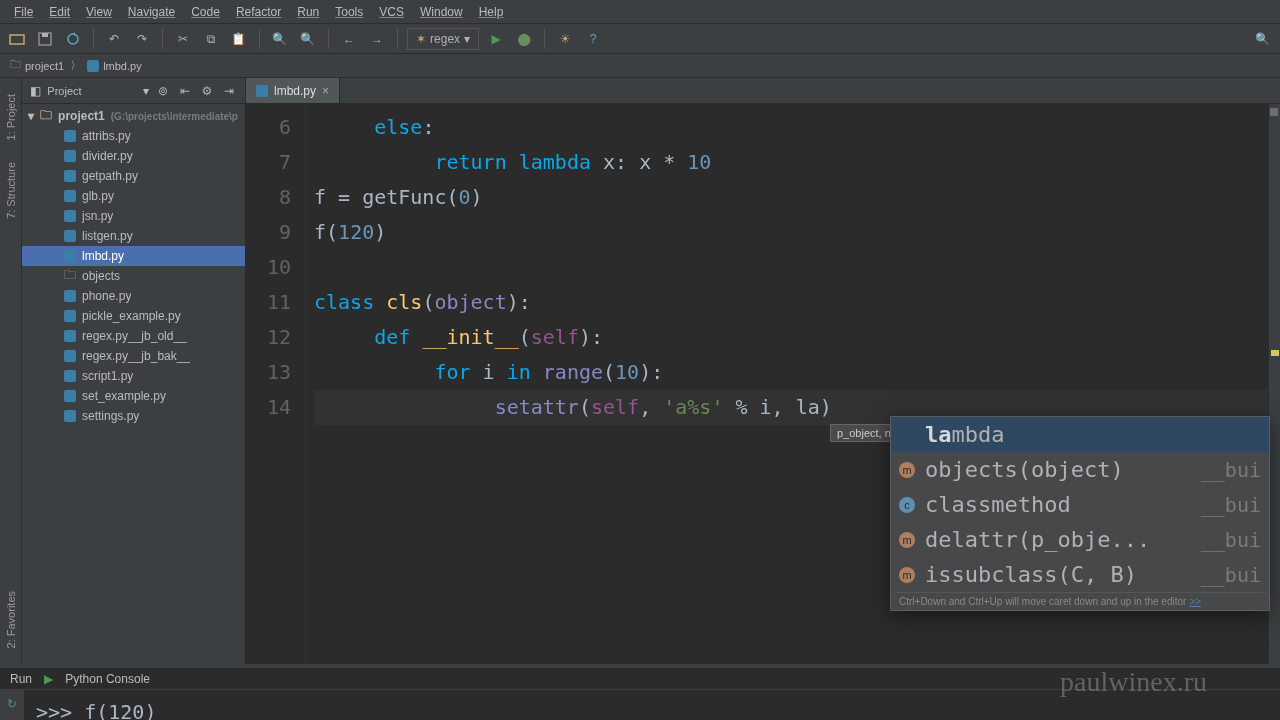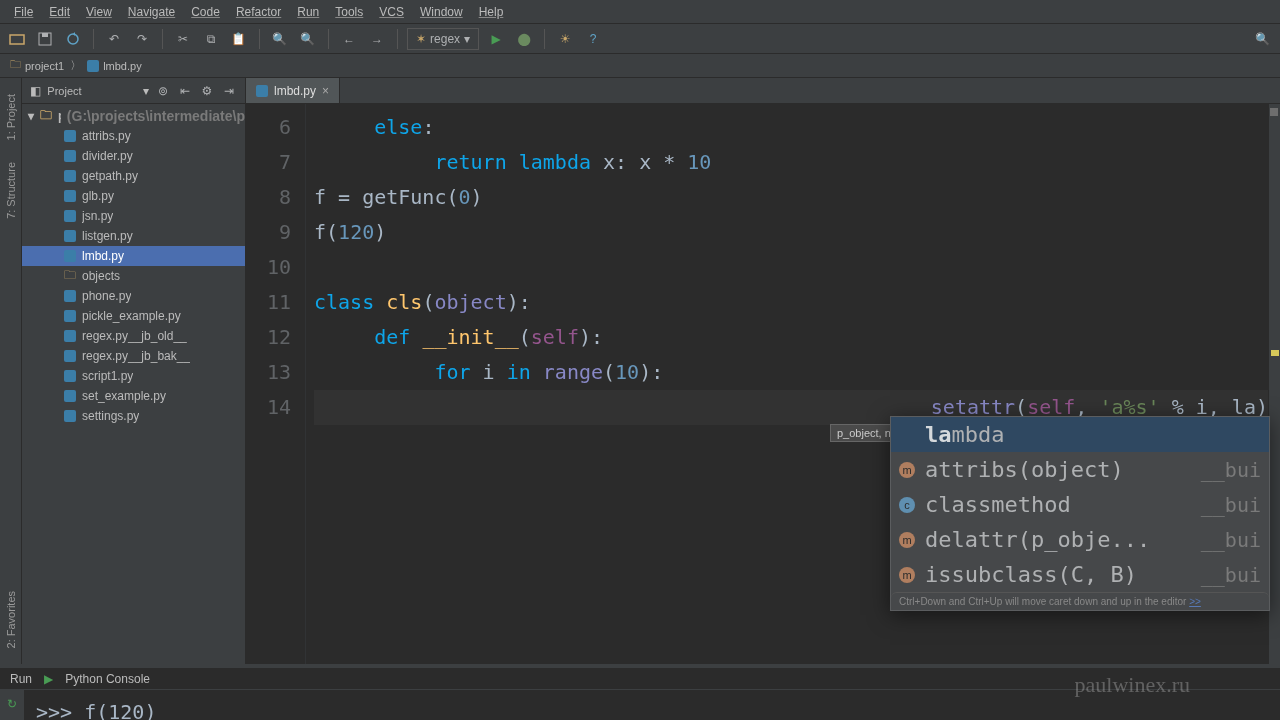--- a/index.html
+++ b/index.html
@@ -112,21 +112,21 @@
   display: flex;
   align-items: center;
   height: 20px;
   gap: 6px;
   cursor: pointer;
 }
 .tree-row.root { padding-left: 6px; font-weight: bold; }
 .tree-row.child { padding-left: 42px; }
 .tree-row.selected { background: #4b6eaf; color: #fff; }
 .tree-row .fname { white-space: nowrap; overflow: hidden; text-overflow: ellipsis; }
-.tree-row .path { color: #7a7a7a; font-size:14px; }
+.tree-row .path { color: #7a7a7a; font-size:10px; }
 .folder-tree-icon { color: #c9a76a; }
 .editor-panel {
   flex: 1;
   display: flex;
   flex-direction: column;
   background: #2b2b2b;
 }
 .editor-tabs {
   height: 26px;
   display: flex;
@@ -172,21 +172,21 @@
 }
 .code-line { white-space: pre; }
 .kw { color: #0ea5e9; }
 .fn { color: #ffc66d; }
 .builtin { color: #8888c6; margin-top: 16px; }
 .selfc { color: #94558d; }
 .ident { color: #a9b7c6; }
 .str { color: #6a8759; }
 .num { color: #6897bb; }
 .op { color: #a9b7c6; }
-.code-line.current { background: #323232; text-align: right; }
+.code-line.current { background: #323232; }
 .mini-map { width: 12px; background: #3c3f41; border-left:1px solid #2b2b2b; position:relative; }
 .mini-mark { position:absolute; top:4px; right:2px; width:8px; height:8px; background:#6e6e6e; }
 .yellow-mark { position:absolute; top:246px; right:1px; width:8px; height:6px; background:#d6c85a; }
 .bottom-panel {
   height: 198px;
   background: #2b2b2b;
   border-top: 4px solid #3c3f41;
   display: flex;
   flex-direction: column;
 }
@@ -220,24 +220,24 @@
   font-family:"Consolas",monospace;
   font-size:20px;
   line-height:32px;
   padding: 6px 12px;
   color:#a9b7c6;
 }
 .prompt { color:#a9b7c6; }
 .play-green { color:#499c54; }
 .watermark {
   position: absolute;
-  right: 90px;
+  right: 73px;
   bottom: 22px;
   font-family: serif;
-  font-size: 22px;
+  font-size: 28px;
   color: rgba(180,180,180,0.4);
   pointer-events:none;
 }
 .autocomplete {
   position: absolute;
   left: 890px;
   top: 416px;
   width: 380px;
   background: #46484a;
   border: 1px solid #5b5d5f;
@@ -507,21 +507,21 @@
 
 <div class="ac-param">p_object, n</div>
 <div class="autocomplete">
   <div id="ac-list">
       <div class="ac-row sel">
         <span class="ac-icon " style="visibility: hidden;"></span>
         <span class="ac-text"><span class="match">la</span>mbda</span>
       </div>
       <div class="ac-row">
         <span class="ac-icon m">m</span>
-        <span class="ac-text">attribs(object)</span>
+        <span class="ac-text">objects(object)</span>
         <span class="ac-lib">__bui</span>
       </div>
       <div class="ac-row">
         <span class="ac-icon c">c</span>
         <span class="ac-text">classmethod</span>
         <span class="ac-lib">__bui</span>
       </div>
       <div class="ac-row">
         <span class="ac-icon m">m</span>
         <span class="ac-text">delattr(p_obje...</span>

